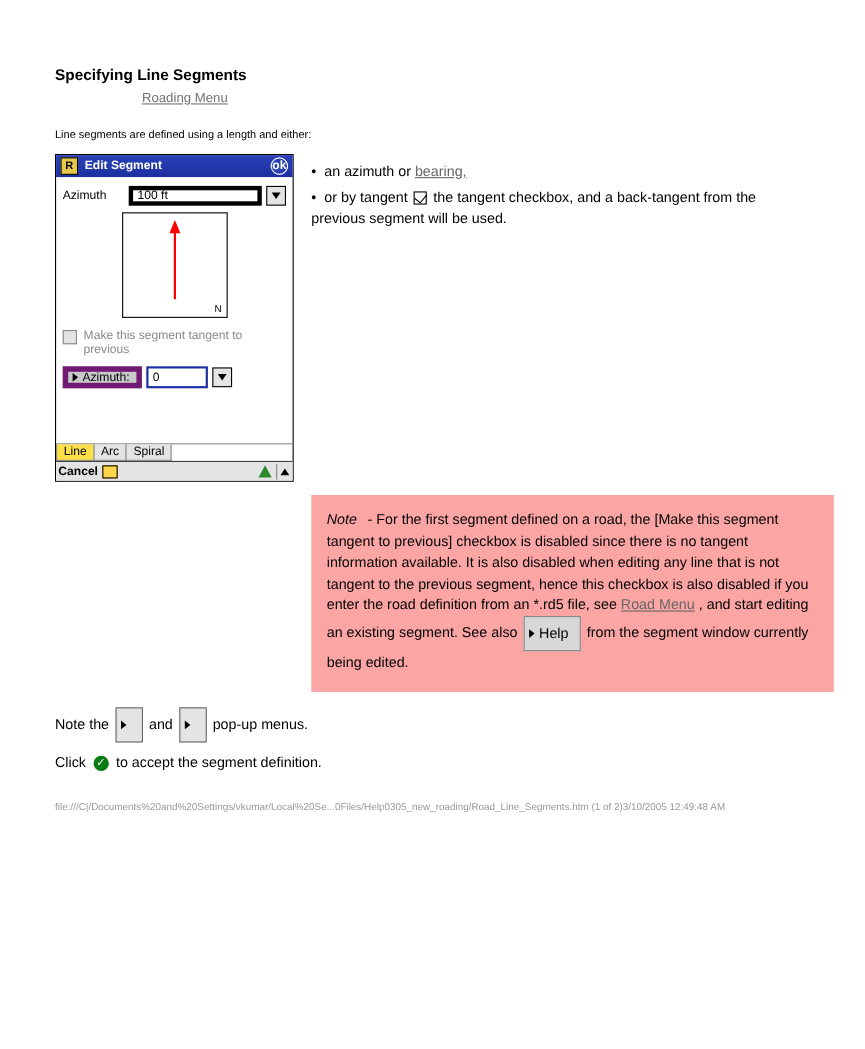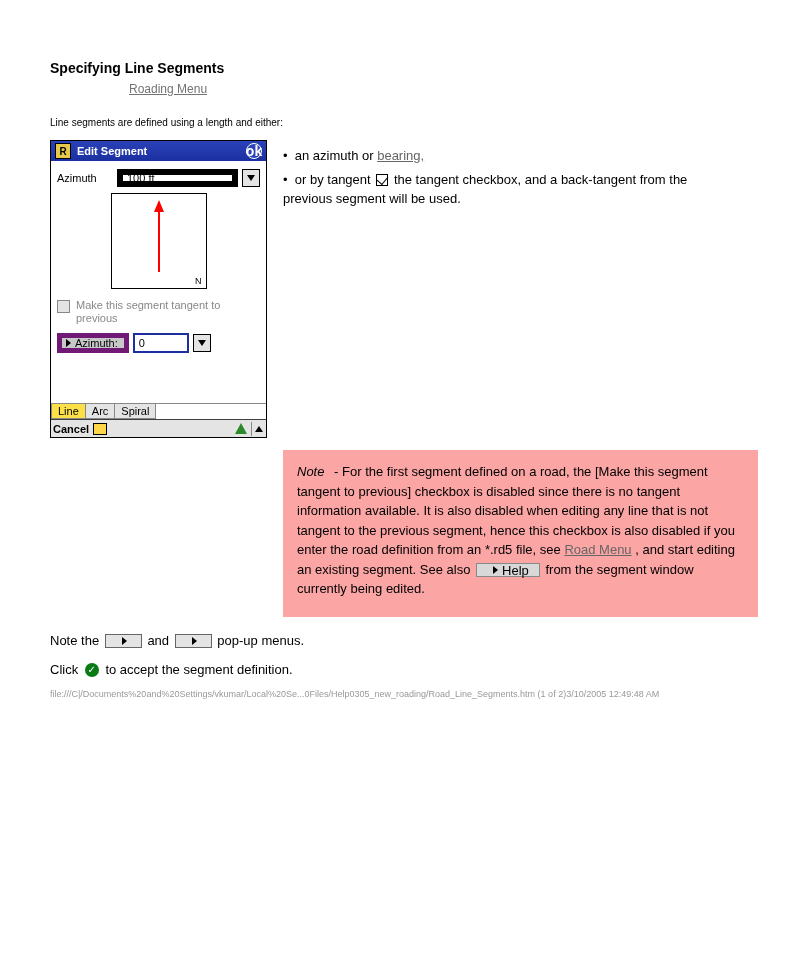--- a/index.html
+++ b/index.html
@@ -60,32 +60,32 @@
     margin-right: 6px;
     display: flex; align-items: center; justify-content: center;
     font-size: 10px; color:#000;
   }
   .titlebar-title { flex: 1; }
   .ok-btn {
     width: 16px; height: 16px;
     border: 1px solid #fff;
     border-radius: 50%;
     display: flex; align-items: center; justify-content: center;
-    font-size: 14px; background: #2a42b8; color:#fff;
+    font-size: 11px; background: #2a42b8; color:#fff;
   }
   .win-body { padding: 8px 6px 0 6px; }
   .row {
     display: flex;
     align-items: center;
     margin-bottom: 6px;
     gap: 4px;
   }
   .row label { width: 56px; color:#000; }
   .textbox {
-    border: 6px solid #000000;
+    border: 4px solid #000000;
     height: 18px;
     padding: 0 4px;
     font-size: 11px;
     background: #fff;
     display: flex;
     align-items: center;
     flex: 1;
   }
   .textbox.blue { border: 2px solid #1b2fa0; height: 20px; }
   .dd-btn {
@@ -233,22 +233,22 @@
     margin-top: 14px;
     margin-left: 0;
     font-size: 13px;
     line-height: 1.6;
   }
   .mini-btn {
     display: inline-flex;
     align-items: center;
     border: 1px solid #666;
     background: #e4e4e4;
-    padding: 1px 10px 1px 16px;
-    height: 14px;
+    padding: 1px 10px 1px 4px;
+    height: 32px;
     vertical-align: middle;
     gap: 4px;
     margin: 0 2px;
   }
   .checkmark-circle {
     width: 14px; height: 14px;
     border-radius: 50%;
     background: #0a7a14;
     display: inline-flex;
     align-items: center; justify-content: center;
@@ -270,21 +270,21 @@
     content: "";
     position: absolute;
     left: 2px; top: -1px;
     width: 6px; height: 9px;
     border-right: 1.5px solid #000;
     border-bottom: 1.5px solid #000;
     transform: rotate(40deg);
   }
 
   .end-row {
-    margin-top: 9px;
+    margin-top: 24px;
     display: flex;
     justify-content: space-between;
     font-size: 12px;
     color: #444;
   }
 </style>
 </head>
 <body>
 
 <div class="page">

